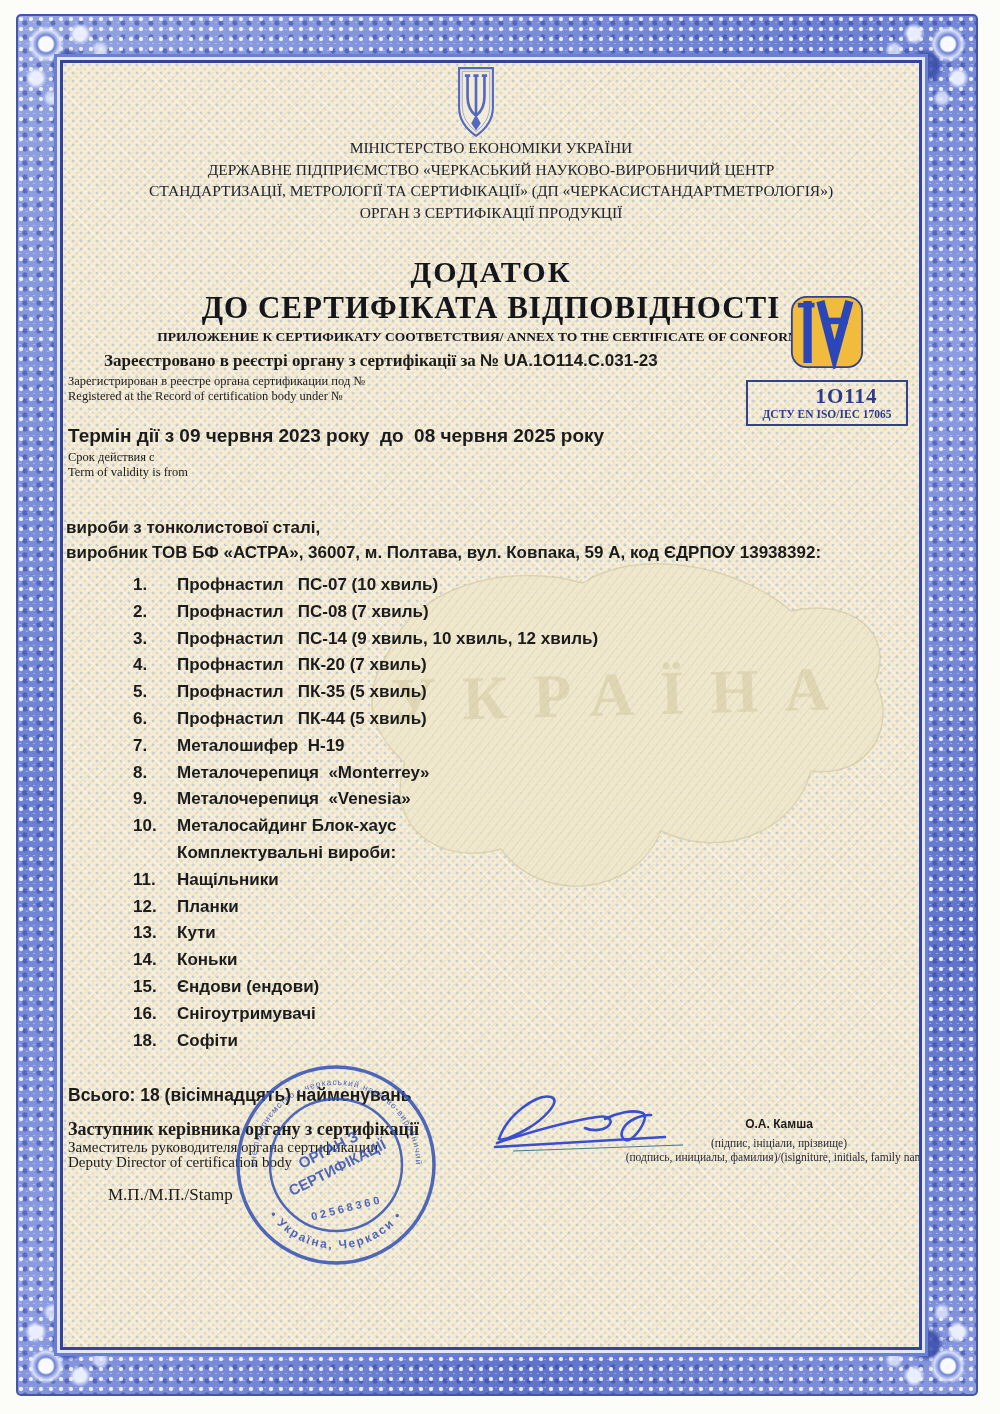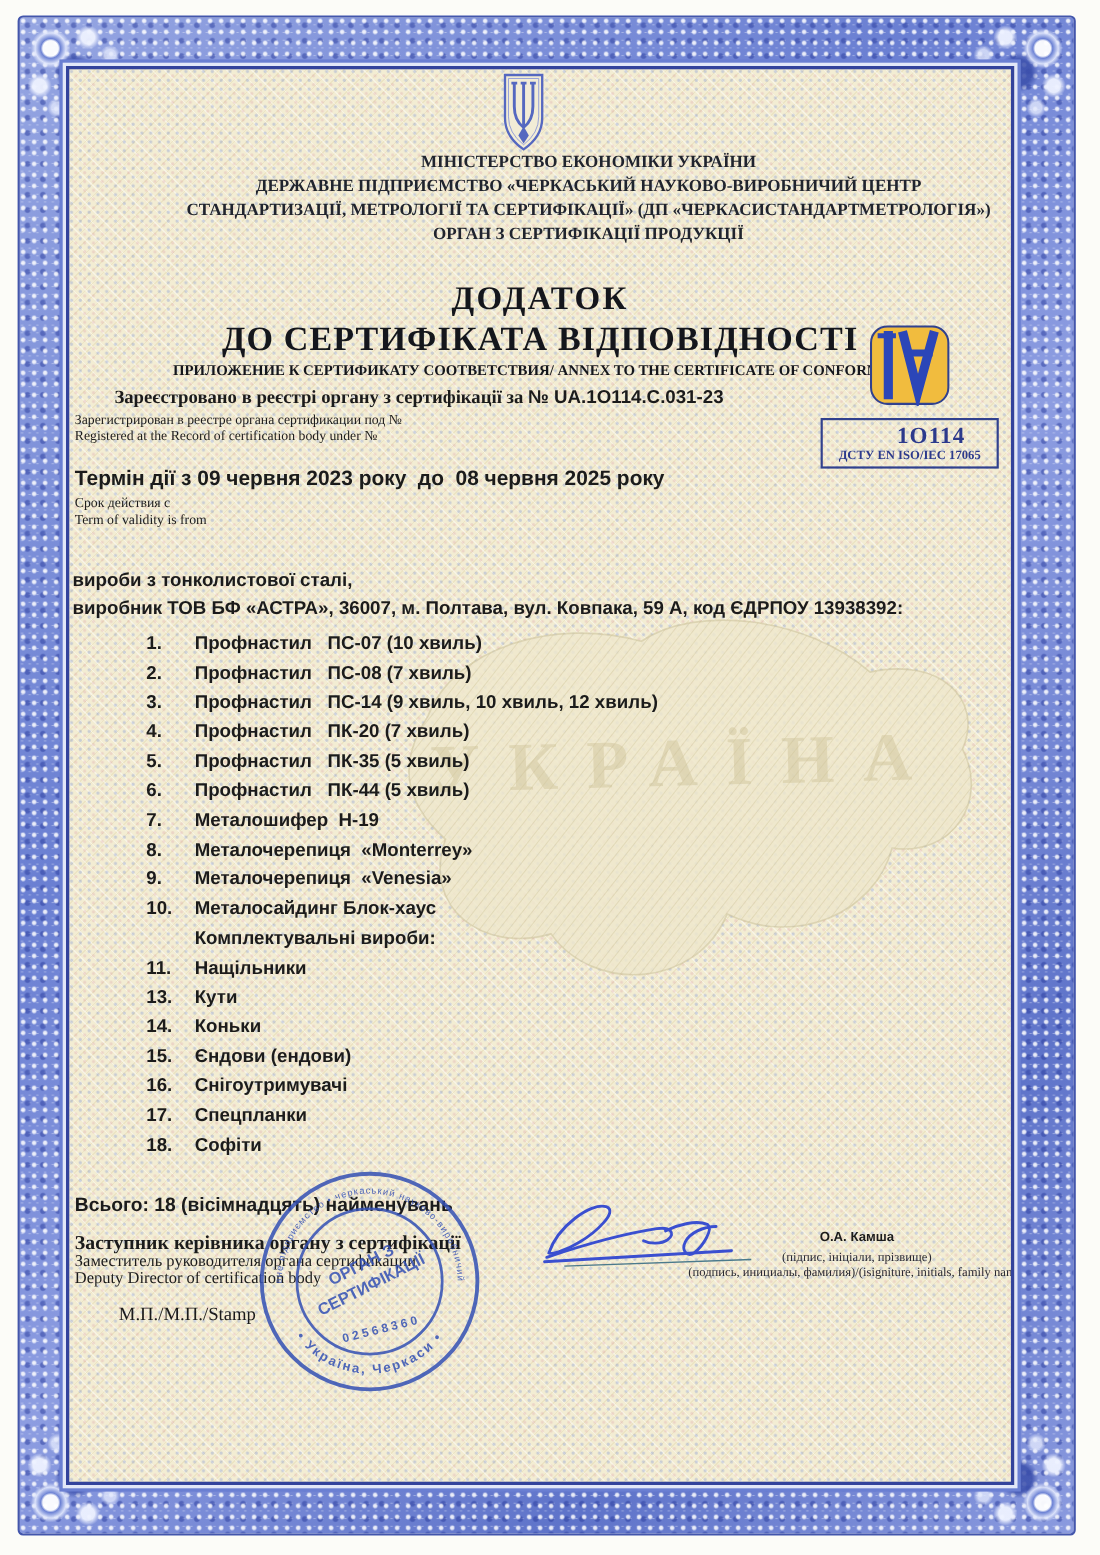--- a/index.html
+++ b/index.html
@@ -48,21 +48,21 @@
   .content{position:absolute;inset:0;}
   .abs{position:absolute;}
   
   .wm-text{
     left:290px;top:596px;width:540px;text-align:center;
     font-size:62px;font-weight:bold;letter-spacing:26px;
     color:rgba(203,192,150,.45);white-space:nowrap;transform:rotate(-1.5deg);
   }
   
   .emblem{left:386px;top:2px;width:54px;height:74px;}
-  .hdr{left:0;top:74px;width:100%;text-align:center;font-weight:bold;font-size:15.5px;line-height:21.5px;color:#20242e;margin-left:44px;}
+  .hdr{left:0;top:74px;width:100%;text-align:center;font-weight:normal;font-size:15.5px;line-height:21.5px;color:#20242e;}
   .title-block{left:0;top:192px;width:100%;text-align:center;color:#14161c;}
   .t1{font-size:30px;font-weight:bold;letter-spacing:2px;line-height:34px;}
   .t2{font-size:31px;font-weight:bold;letter-spacing:1px;line-height:38px;}
   .t3{font-size:13.5px;font-weight:bold;line-height:18px;margin-top:1px;}
   
   .mark{left:727px;top:232px;width:74px;height:74px;}
   .mark-box{
     left:683px;top:317px;width:158px;height:42px;border:2px solid #31418e;
     color:#2c3a8c;text-align:center;font-weight:bold;
     display:flex;flex-direction:column;justify-content:center;
@@ -218,38 +218,38 @@
         </div>
     <div class="li">
           <span class="li-num"></span>
           <span class="li-text">Комплектувальні вироби:</span>
         </div>
     <div class="li">
           <span class="li-num">11.</span>
           <span class="li-text">Нащільники</span>
         </div>
     <div class="li">
+          <span class="li-num">12.</span>
+          <span class="li-text">Планки</span>
+        </div>
+    <div class="li">
           <span class="li-num">13.</span>
           <span class="li-text">Кути</span>
         </div>
     <div class="li">
           <span class="li-num">14.</span>
           <span class="li-text">Коньки</span>
         </div>
     <div class="li">
           <span class="li-num">15.</span>
           <span class="li-text">Єндови (ендови)</span>
         </div>
     <div class="li">
           <span class="li-num">16.</span>
           <span class="li-text">Снігоутримувачі</span>
-        </div>
-    <div class="li">
-          <span class="li-num">17.</span>
-          <span class="li-text">Спецпланки</span>
         </div>
     <div class="li">
           <span class="li-num">18.</span>
           <span class="li-text">Софіти</span>
         </div>
   </div>
 
   <div class="abs total">Всього: 18 (вісімнадцять) найменувань</div>
 
   <div class="abs role">

